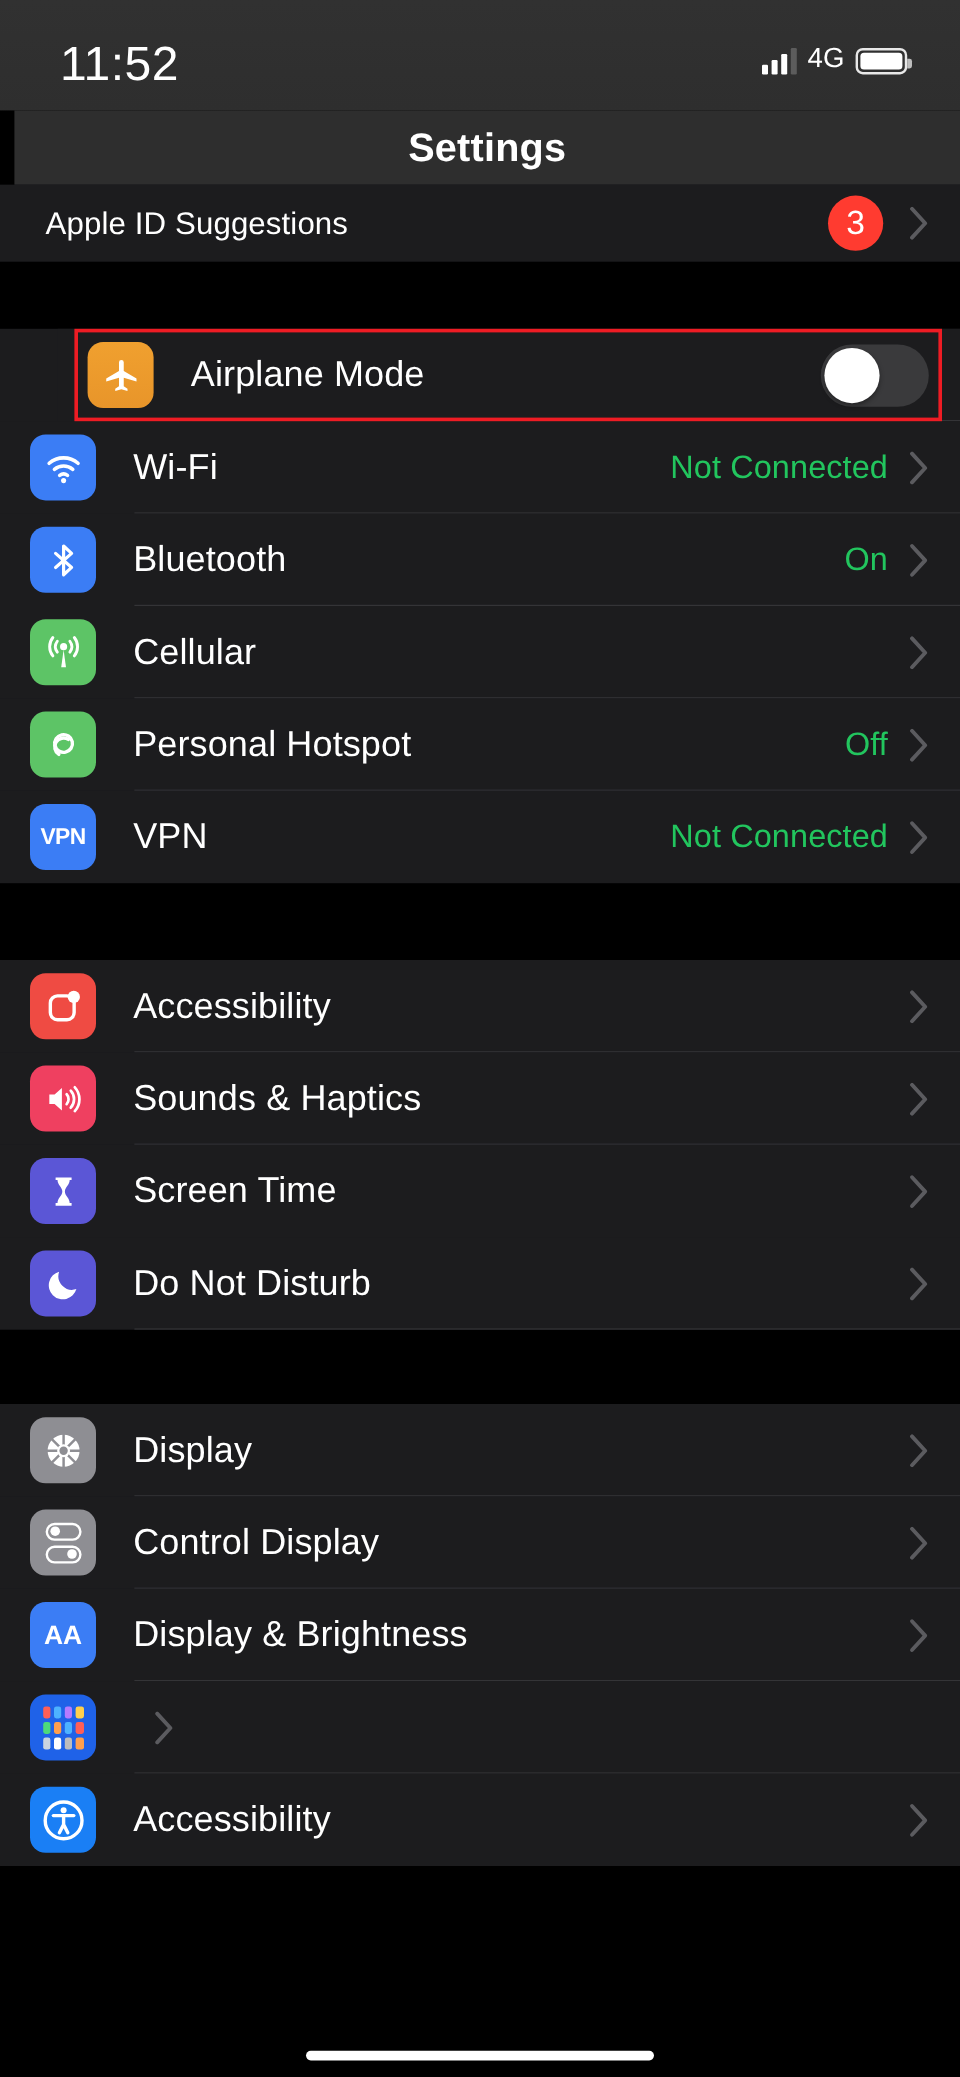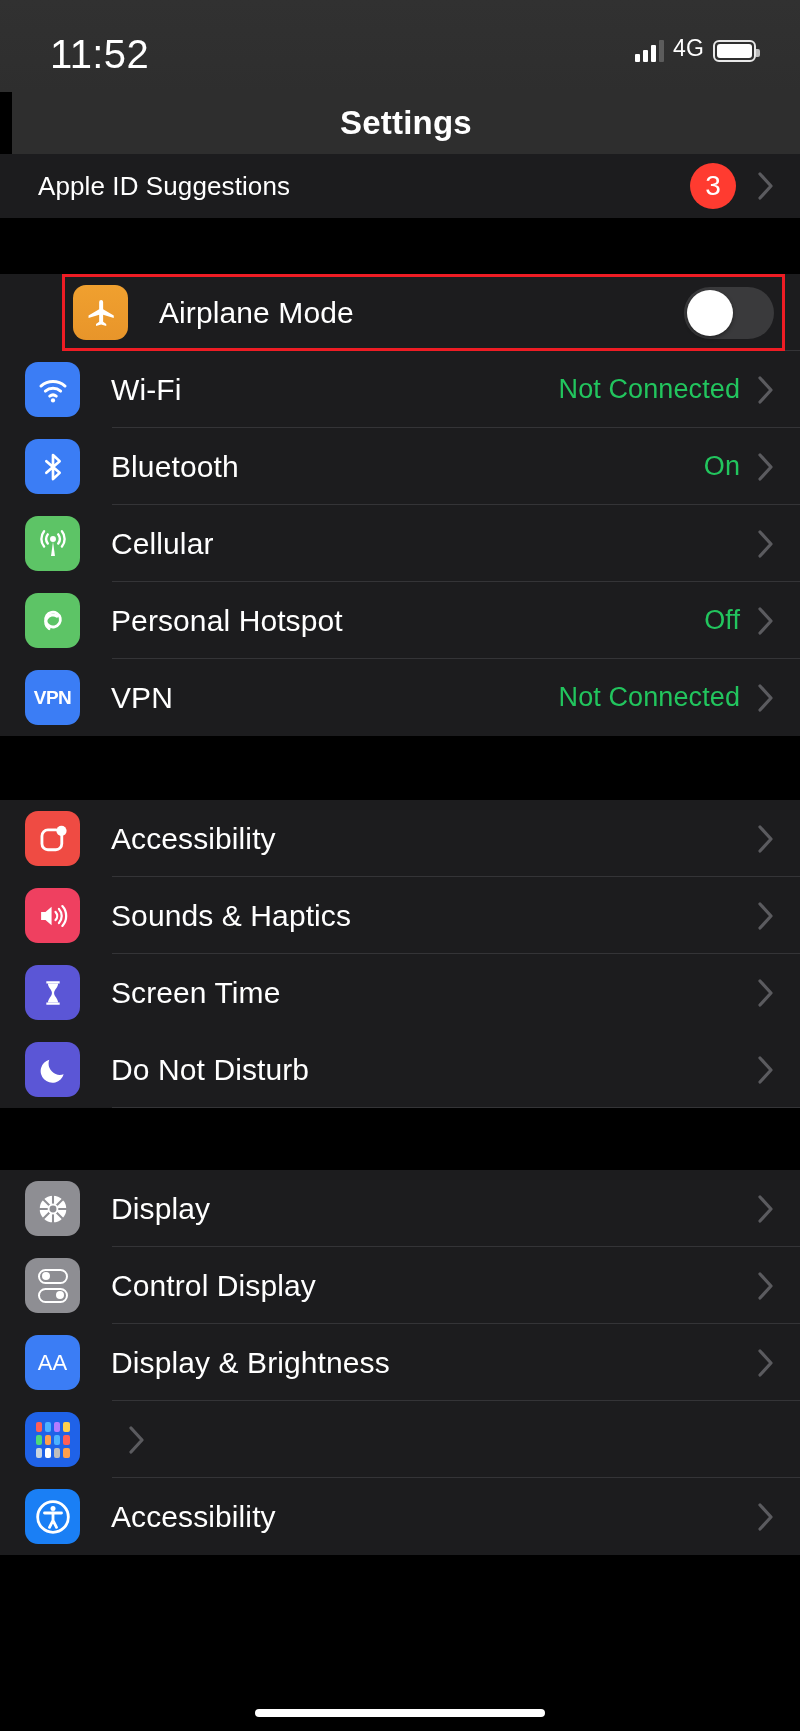--- a/index.html
+++ b/index.html
@@ -103,21 +103,21 @@
   .ic-bt       { background:#3b7df5; }
   .ic-cell     { background:#5dc466; }
   .ic-hotspot  { background:#5dc466; }
   .ic-vpn      { background:#3b7df5; color:#fff; font-size:19px; font-weight:700; letter-spacing:-.5px; }
   .ic-notif    { background:#ef4b43; }
   .ic-sound    { background:#ef4060; }
   .ic-dnd      { background:#5b56d6; }
   .ic-screen   { background:#5b56d6; }
   .ic-general  { background:#8e8e93; }
   .ic-control  { background:#8e8e93; }
-  .ic-display  { background:#3b7df5; color:#fff; font-size:22px; font-weight:400; }
+  .ic-display  { background:#3b7df5; color:#fff; font-size:22px; font-weight:700; }
   .ic-home     { background:#1f62e8; }
   .ic-access   { background:#1a7ff5; }
 
   .ctrl-pills { display:flex; flex-direction:column; gap:4px; align-items:center; }
   .pill { width:30px; height:15px; border-radius:8px; border:2px solid #fff; position:relative; }
   .pill .dot { position:absolute; top:1.5px; width:8px; height:8px; border-radius:50%; background:#fff; }
   .pill.l .dot { left:2px; }
   .pill.r .dot { right:2px; }
 
   .homegrid { width:38px; height:40px; display:grid; grid-template-columns:repeat(4,1fr);

